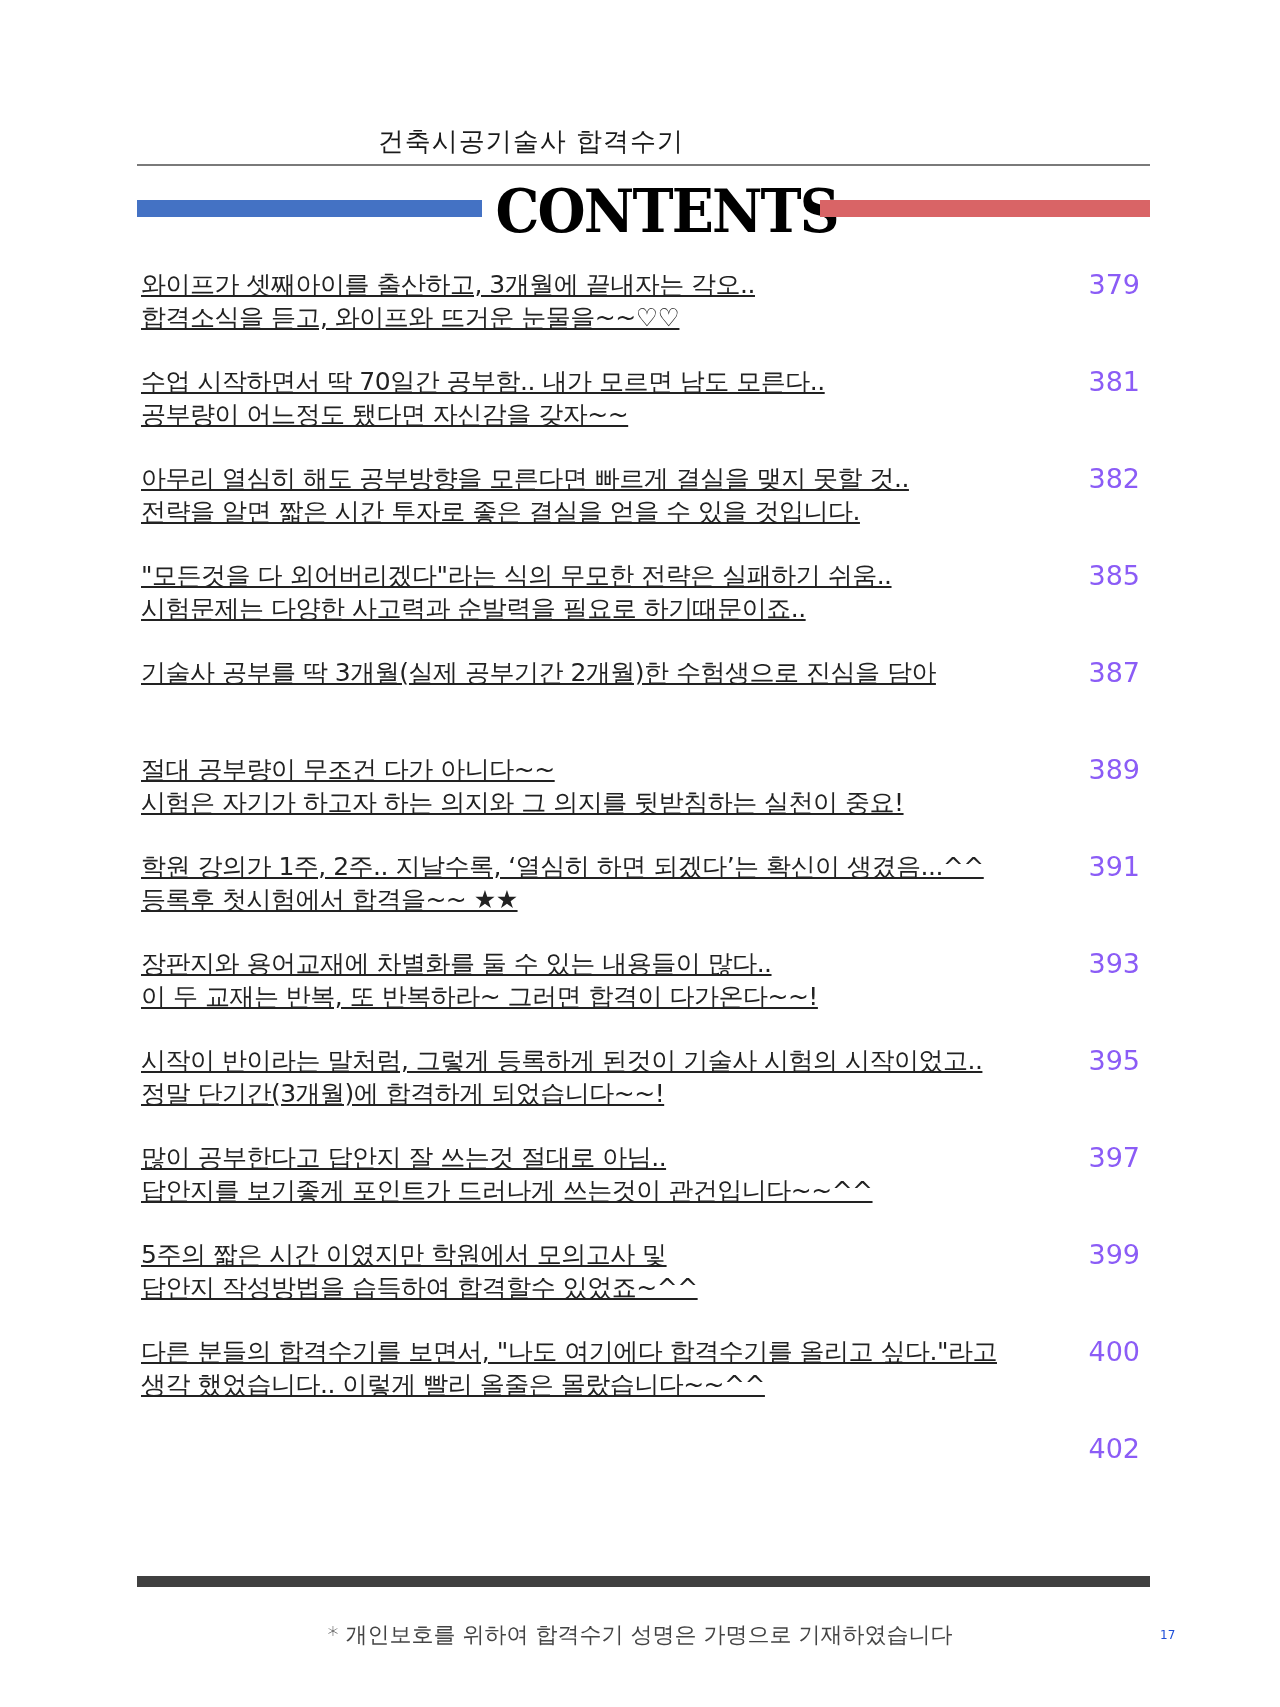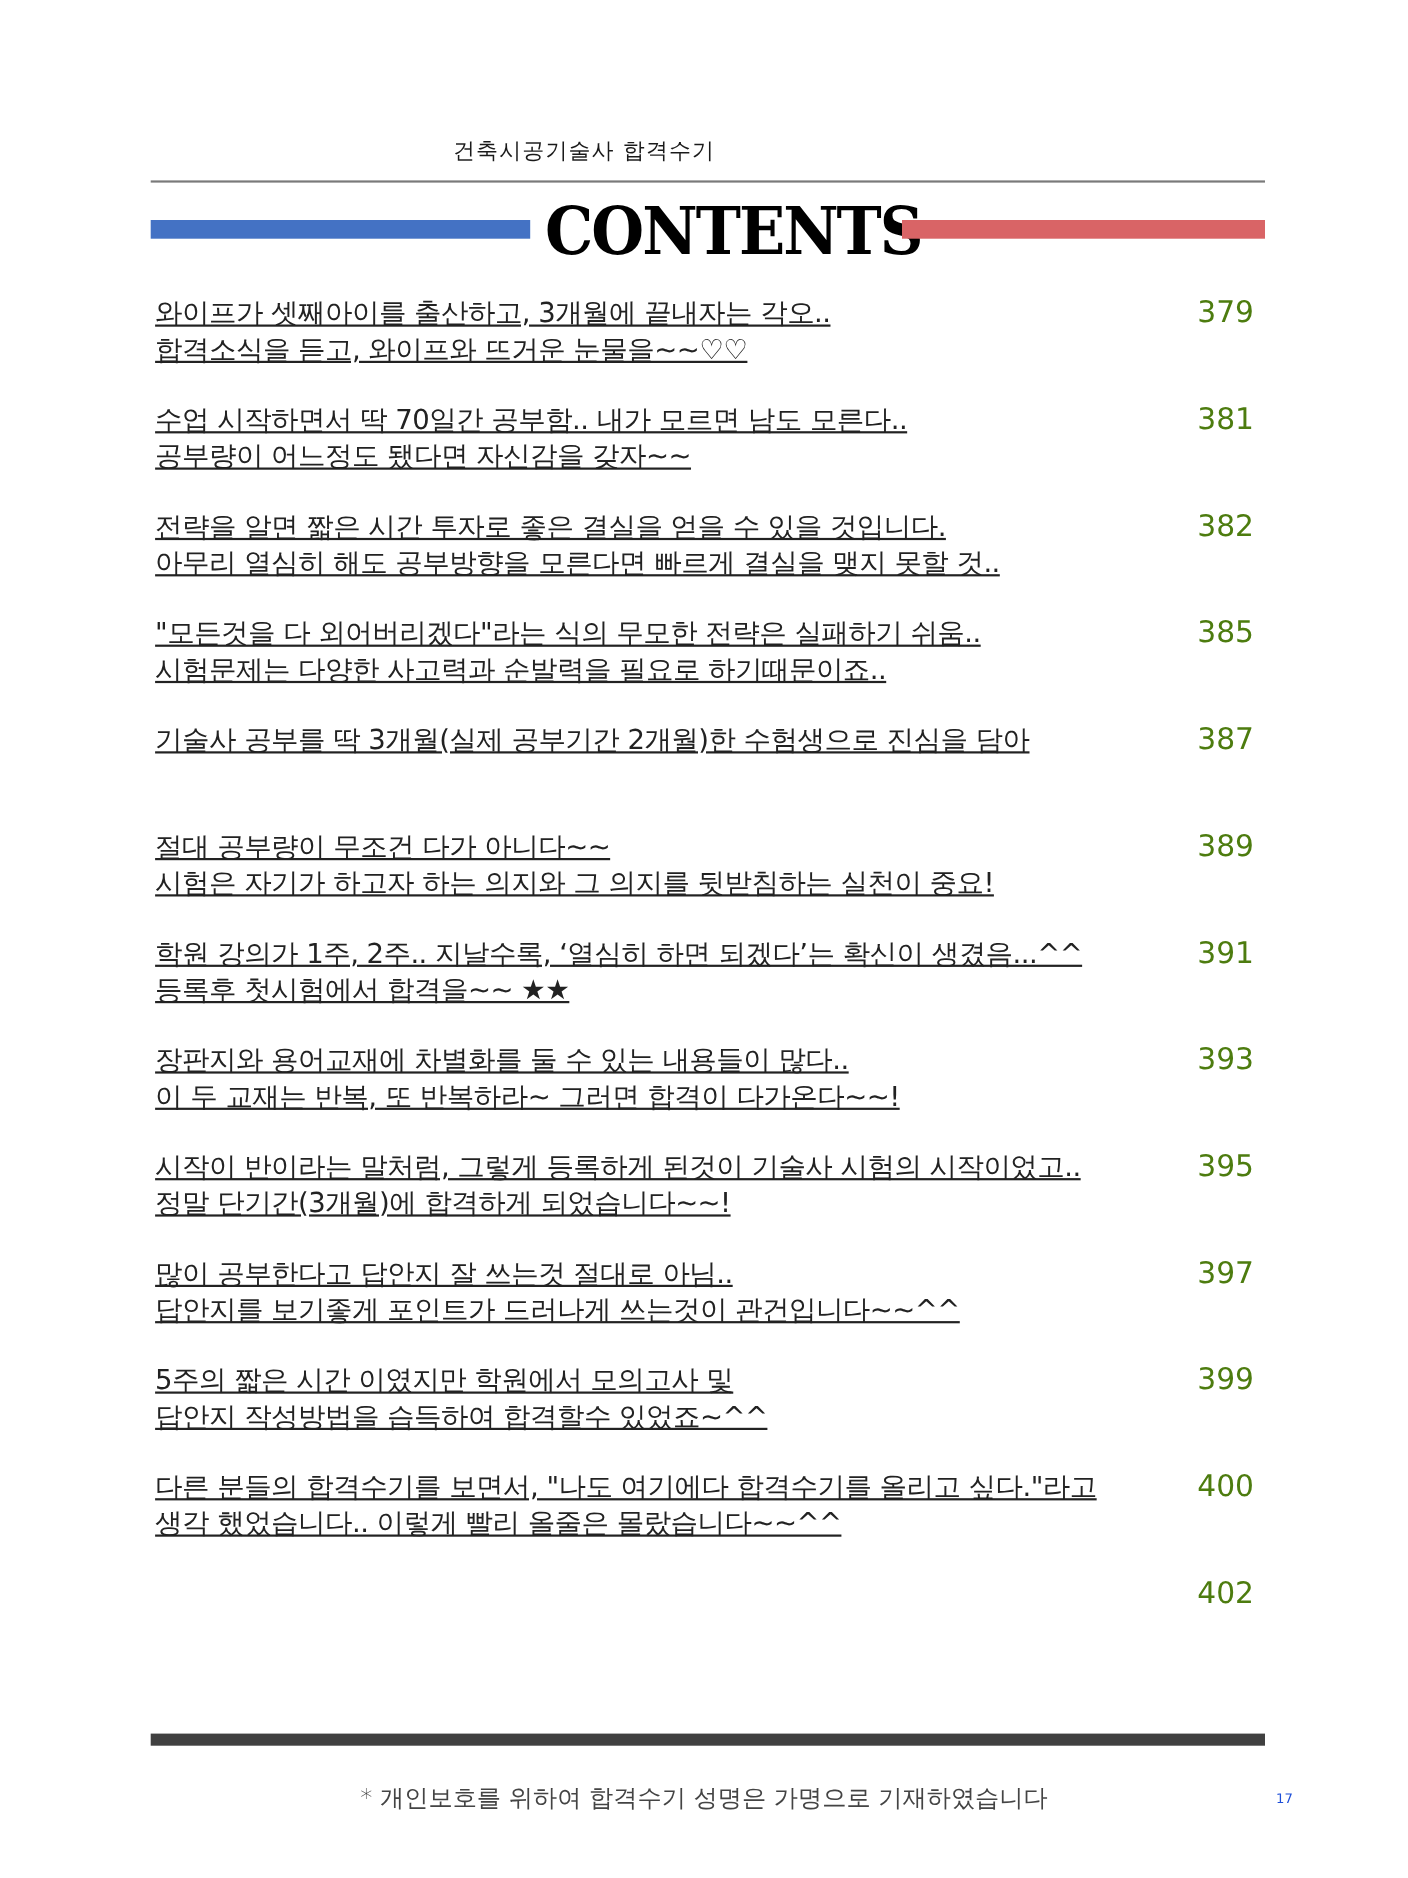--- a/index.html
+++ b/index.html
@@ -1,34 +1,34 @@
 <!DOCTYPE html>
 <html><head>
 <meta charset="utf-8">
 <style>
   html, body { margin: 0; padding: 0; background: #ffffff; }
   body { width: 1280px; height: 1707px; position: relative; overflow: hidden;
          font-family: "DejaVu Sans", "Liberation Sans", sans-serif; color: #222; }
   .header-title { position: absolute; left: 0; width: 1062px; top: 124px; text-align: center;
-         font-family: "DejaVu Sans", sans-serif; font-size: 20px; color: #1a1a1a;
+         font-family: "DejaVu Sans", sans-serif; font-size: 26px; color: #1a1a1a;
          letter-spacing: 1px; font-weight: normal; }
   .header-rule { position: absolute; left: 137px; width: 1013px; top: 164px; height: 2px; background: #7a7a7a; }
   .bar-blue { position: absolute; left: 137px; width: 345px; top: 200px; height: 17px; background: #4472c4; }
   .bar-red { position: absolute; left: 820px; width: 330px; top: 200px; height: 17px; background: #d96466; }
   .contents-title { position: absolute; left: 482px; width: 338px; top: 176px; text-align: center;
          font-family: "DejaVu Serif", "Liberation Serif", serif; font-weight: bold;
          font-size: 60px; line-height: 70px; color: #000; letter-spacing: -2px;
          transform: scaleX(0.92); }
   .toc { position: absolute; left: 141px; top: 268px; width: 1010px; }
   .toc-item { position: relative; height: 97px; }
   .toc-text { position: absolute; left: 0; top: 0; width: 900px; }
   .toc-line { font-size: 25px; line-height: 33px; color: #222; white-space: nowrap;
          font-family: "DejaVu Sans", sans-serif; letter-spacing: -0.5px; text-decoration: underline; }
   .toc-page { position: absolute; right: 11px; top: 0; font-size: 27px; line-height: 33px;
-         color: #4d7c0f; font-family: "DejaVu Sans", sans-serif; }
+         color: #8b5cf6; font-family: "DejaVu Sans", sans-serif; }
   .footer-bar { position: absolute; left: 137px; width: 1013px; top: 1576px; height: 11px; background: #404040; }
   .footer-note { position: absolute; left: 0; width: 1280px; top: 1620px; text-align: center;
          font-size: 22px; color: #444; font-family: "DejaVu Sans", sans-serif; font-weight: 300; }
   .page-number { position: absolute; left: 1160px; top: 1628px; font-size: 12px; color: #1d4ed8;
          font-family: "DejaVu Sans", sans-serif; }
 </style>
 </head>
 <body>
 
 <div class="header-title">건축시공기술사 합격수기</div>
@@ -48,22 +48,22 @@
   </div>
   <div class="toc-item">
     <div class="toc-text">
       <div class="toc-line">수업 시작하면서 딱 70일간 공부함.. 내가 모르면 남도 모른다..</div>
       <div class="toc-line">공부량이 어느정도 됐다면 자신감을 갖자~~</div>
     </div>
     <div class="toc-page">381</div>
   </div>
   <div class="toc-item">
     <div class="toc-text">
+      <div class="toc-line">아무리 열심히 해도 공부방향을 모른다면 빠르게 결실을 맺지 못할 것..</div>
       <div class="toc-line">전략을 알면 짧은 시간 투자로 좋은 결실을 얻을 수 있을 것입니다.</div>
-      <div class="toc-line">아무리 열심히 해도 공부방향을 모른다면 빠르게 결실을 맺지 못할 것..</div>
     </div>
     <div class="toc-page">382</div>
   </div>
   <div class="toc-item">
     <div class="toc-text">
       <div class="toc-line">"모든것을 다 외어버리겠다"라는 식의 무모한 전략은 실패하기 쉬움..</div>
       <div class="toc-line">시험문제는 다양한 사고력과 순발력을 필요로 하기때문이죠..</div>
     </div>
     <div class="toc-page">385</div>
   </div>

